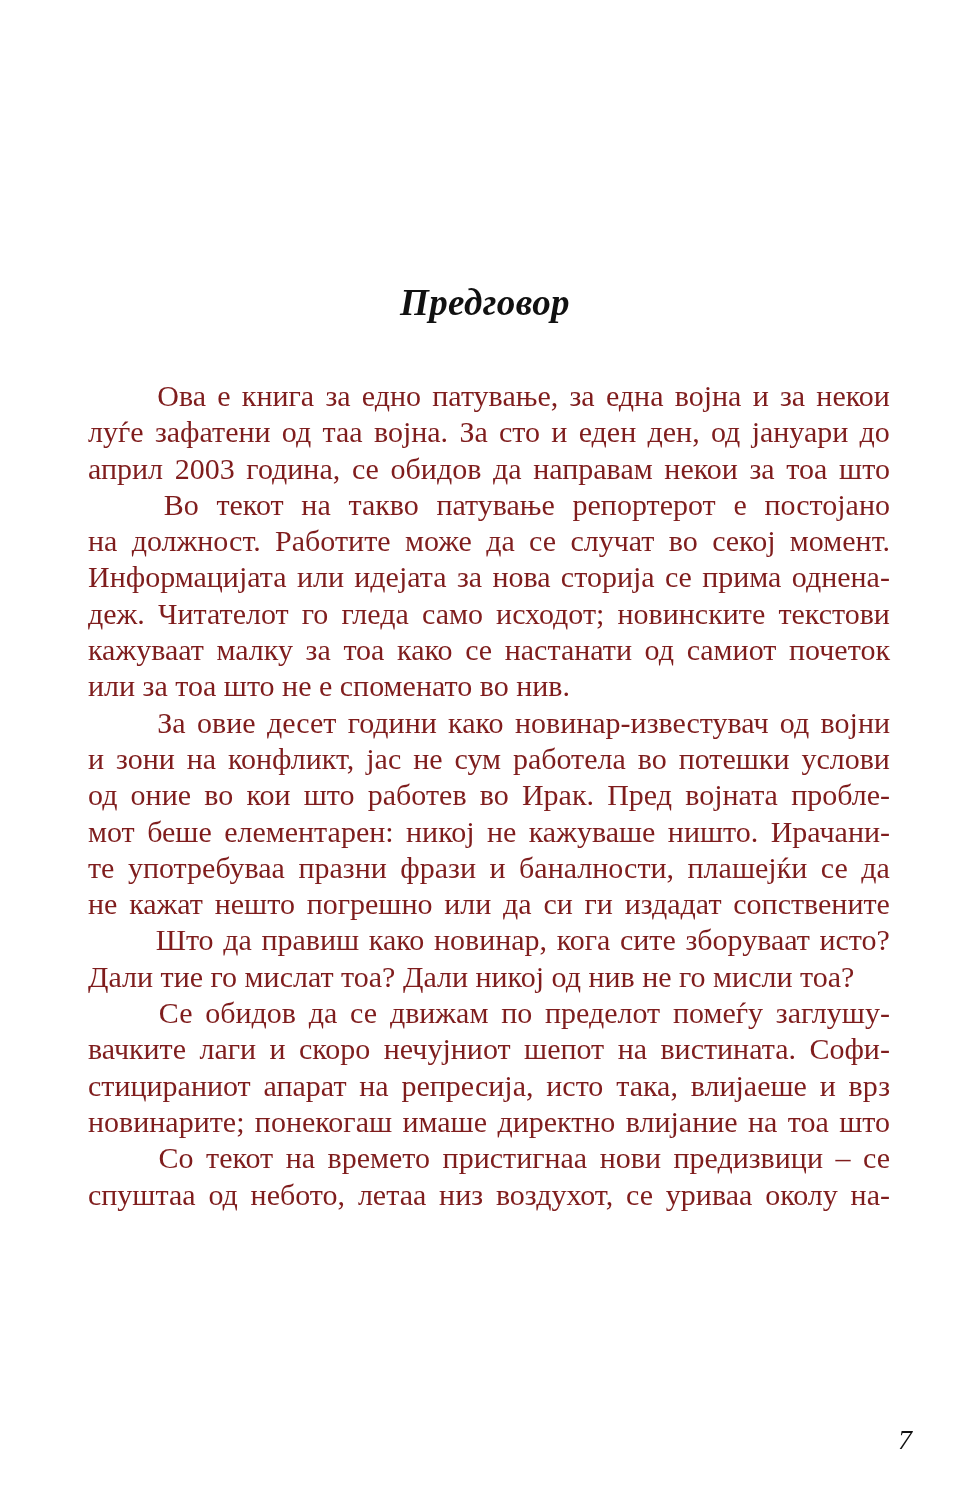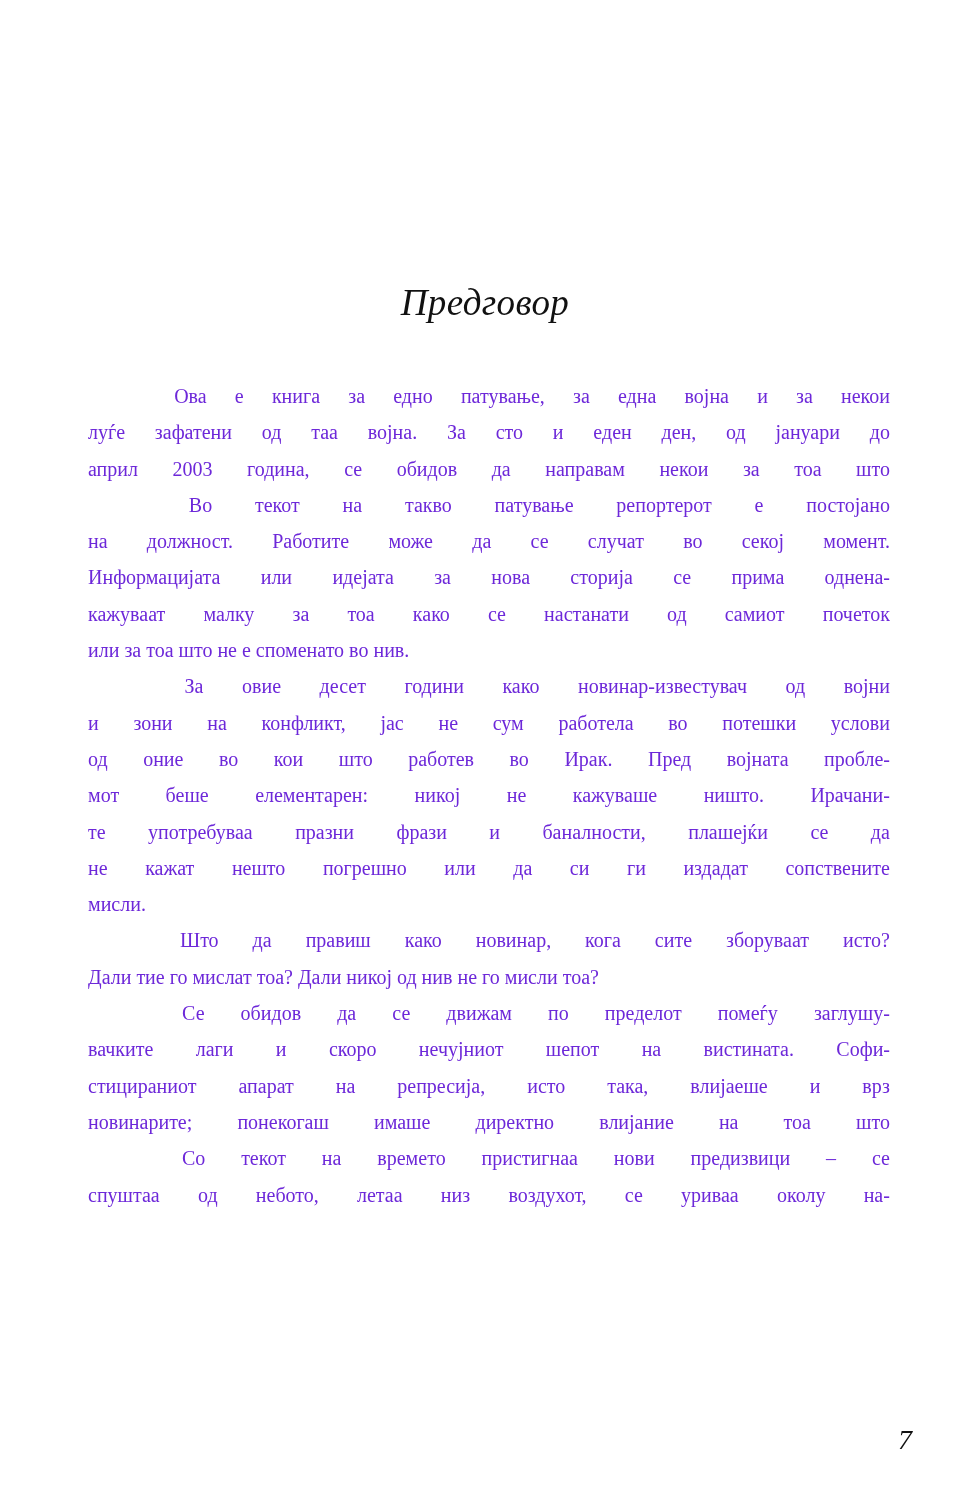--- a/index.html
+++ b/index.html
@@ -21,36 +21,36 @@
     box-sizing: border-box;
   }
   .chapter-title {
     position: absolute;
     top: 258px;
     left: 0;
     width: 970px;
     text-align: center;
     font-size: 37px;
     font-style: italic;
-    font-weight: 400;
+    font-weight: 700;
     letter-spacing: 0.4px;
     color: #111111;
     line-height: 1.1;
   }
   .text-block {
     position: absolute;
     top: 378px;
     left: 88px;
     width: 802px;
   }
   .para {
     margin: 0;
-    font-size: 20px;
+    font-size: 30px;
     line-height: 36.3px;
-    color: #6d28d9;
+    color: #7f1d1d;
   }
   
   .line {
     display: block;
     white-space: nowrap;
     position: relative;
     height: 36.3px;
   }
   
   .line.just {
@@ -161,20 +161,30 @@
         <span class="line just">
           <span>Информацијата</span>
           <span>или</span>
           <span>идејата</span>
           <span>за</span>
           <span>нова</span>
           <span>сторија</span>
           <span>се</span>
           <span>прима</span>
           <span>однена-</span>
+        </span>
+        <span class="line just">
+          <span>деж.</span>
+          <span>Читателот</span>
+          <span>го</span>
+          <span>гледа</span>
+          <span>само</span>
+          <span>исходот;</span>
+          <span>новинските</span>
+          <span>текстови</span>
         </span>
         <span class="line just">
           <span>кажуваат</span>
           <span>малку</span>
           <span>за</span>
           <span>тоа</span>
           <span>како</span>
           <span>се</span>
           <span>настанати</span>
           <span>од</span>
@@ -247,21 +257,20 @@
           <span>кажат</span>
           <span>нешто</span>
           <span>погрешно</span>
           <span>или</span>
           <span>да</span>
           <span>си</span>
           <span>ги</span>
           <span>издадат</span>
           <span>сопствените</span>
         </span>
-        <span class="line flush">мисли.</span>
       </p>
       <p class="para">
         <span class="line just">
           <span class="indent"></span>
           <span>Што</span>
           <span>да</span>
           <span>правиш</span>
           <span>како</span>
           <span>новинар,</span>
           <span>кога</span>

